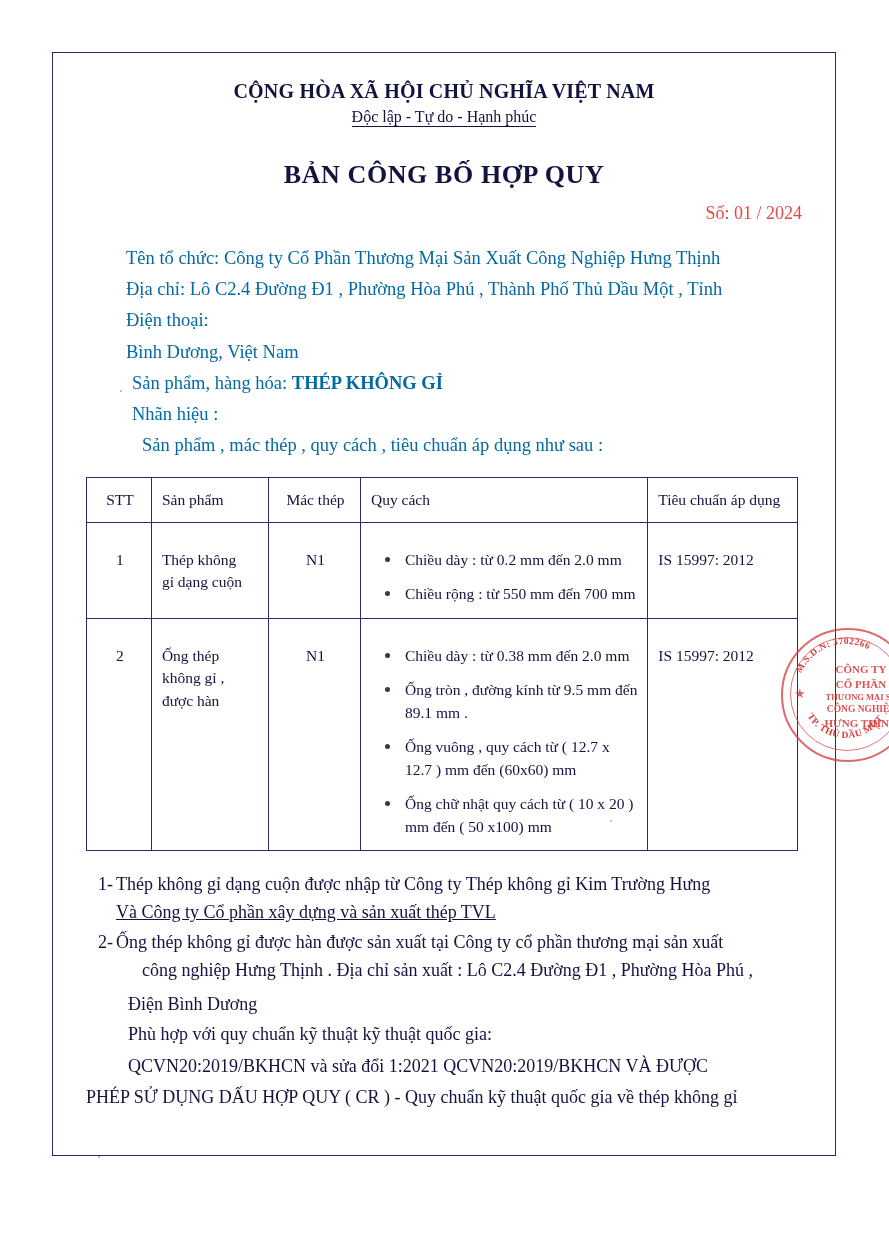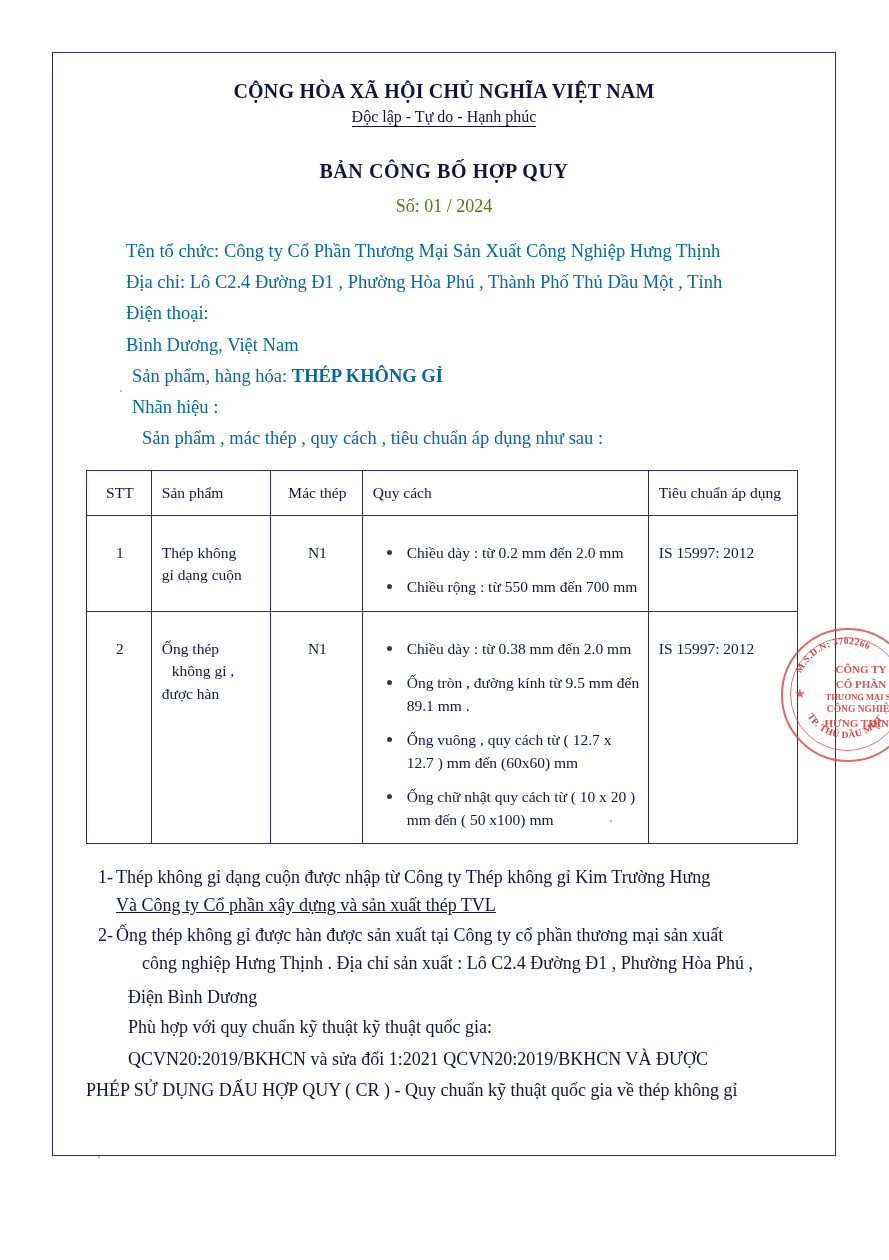--- a/index.html
+++ b/index.html
@@ -54,30 +54,30 @@
     color: #13133f;
   }
   .nat-sub span.u {
     border-bottom: 1.4px solid #13133f;
     padding-bottom: 1px;
   }
 
   .doc-title {
     text-align: center;
     font-weight: bold;
-    font-size: 20px;
+    font-size: 26px;
     margin-top: 34px;
     letter-spacing: 0.6px;
     color: #13133f;
   }
   .doc-number {
-    text-align: center;
+    text-align: right;
     font-size: 18px;
     margin-top: 13px;
-    color: #4d7c0f;
+    color: #ef4444;
   }
 
   
   .info {
     margin-top: 20px;
     font-size: 18.5px;
     line-height: 1.58;
     color: #0369a1;
   }
   .info p { margin: 0 0 2px 0; }
@@ -284,21 +284,21 @@
             <li>Chiều dày : từ 0.2 mm đến 2.0 mm</li>
             <li>Chiều rộng : từ 550 mm đến 700 mm</li>
           </ul>
         </td>
         <td class="col-tc">IS 15997: 2012</td>
       </tr>
       <tr>
         <td class="col-stt">2</td>
         <td class="col-sp">
           <div class="justify-cell" style="padding:0;">Ống thép</div>
-          <div class="justify-cell" style="padding:0;margin-left:10px;">không gỉ ,</div>
+          <div class="justify-cell" style="padding:0;">không gỉ ,</div>
           <div>được hàn</div>
         </td>
         <td class="col-mac">N1</td>
         <td class="col-qc">
           <ul class="qc">
             <li>Chiều dày : từ 0.38 mm đến 2.0 mm</li>
             <li>Ống tròn , đường kính từ 9.5 mm đến 89.1 mm .</li>
             <li>Ống vuông , quy cách từ ( 12.7 x 12.7 ) mm đến (60x60) mm</li>
             <li>Ống chữ nhật quy cách từ ( 10 x 20 ) mm đến ( 50 x100) mm</li>
           </ul>

